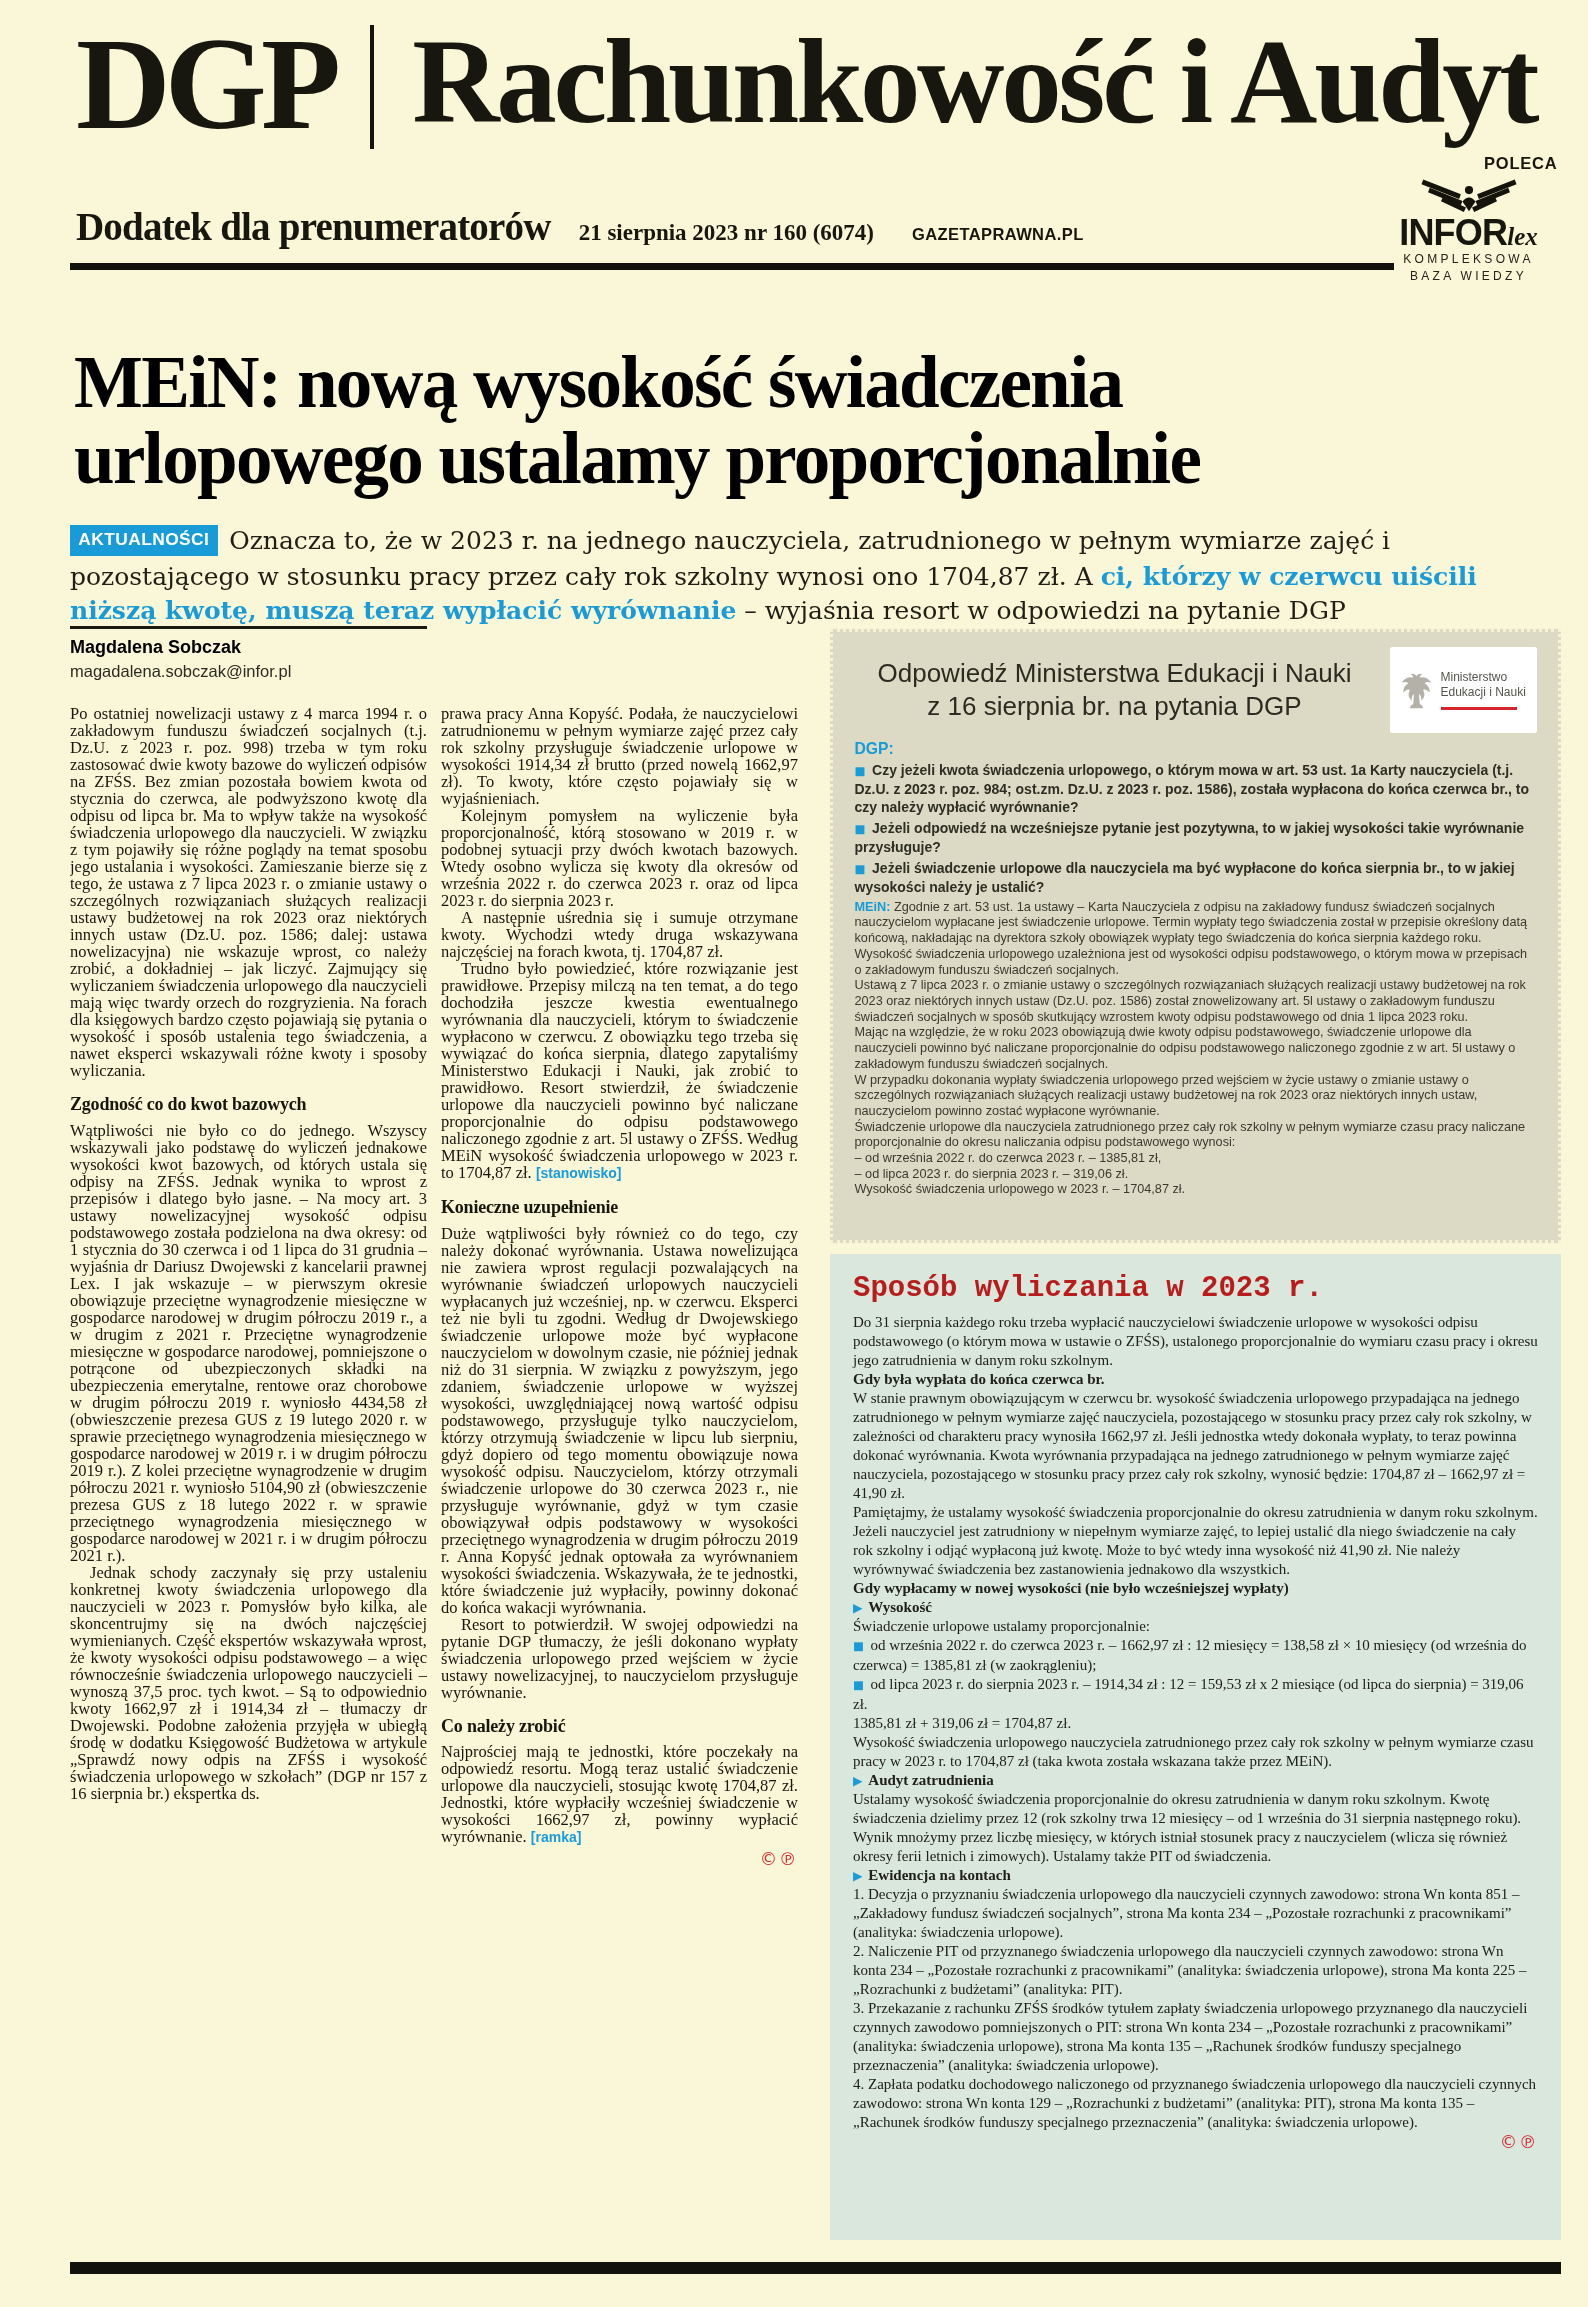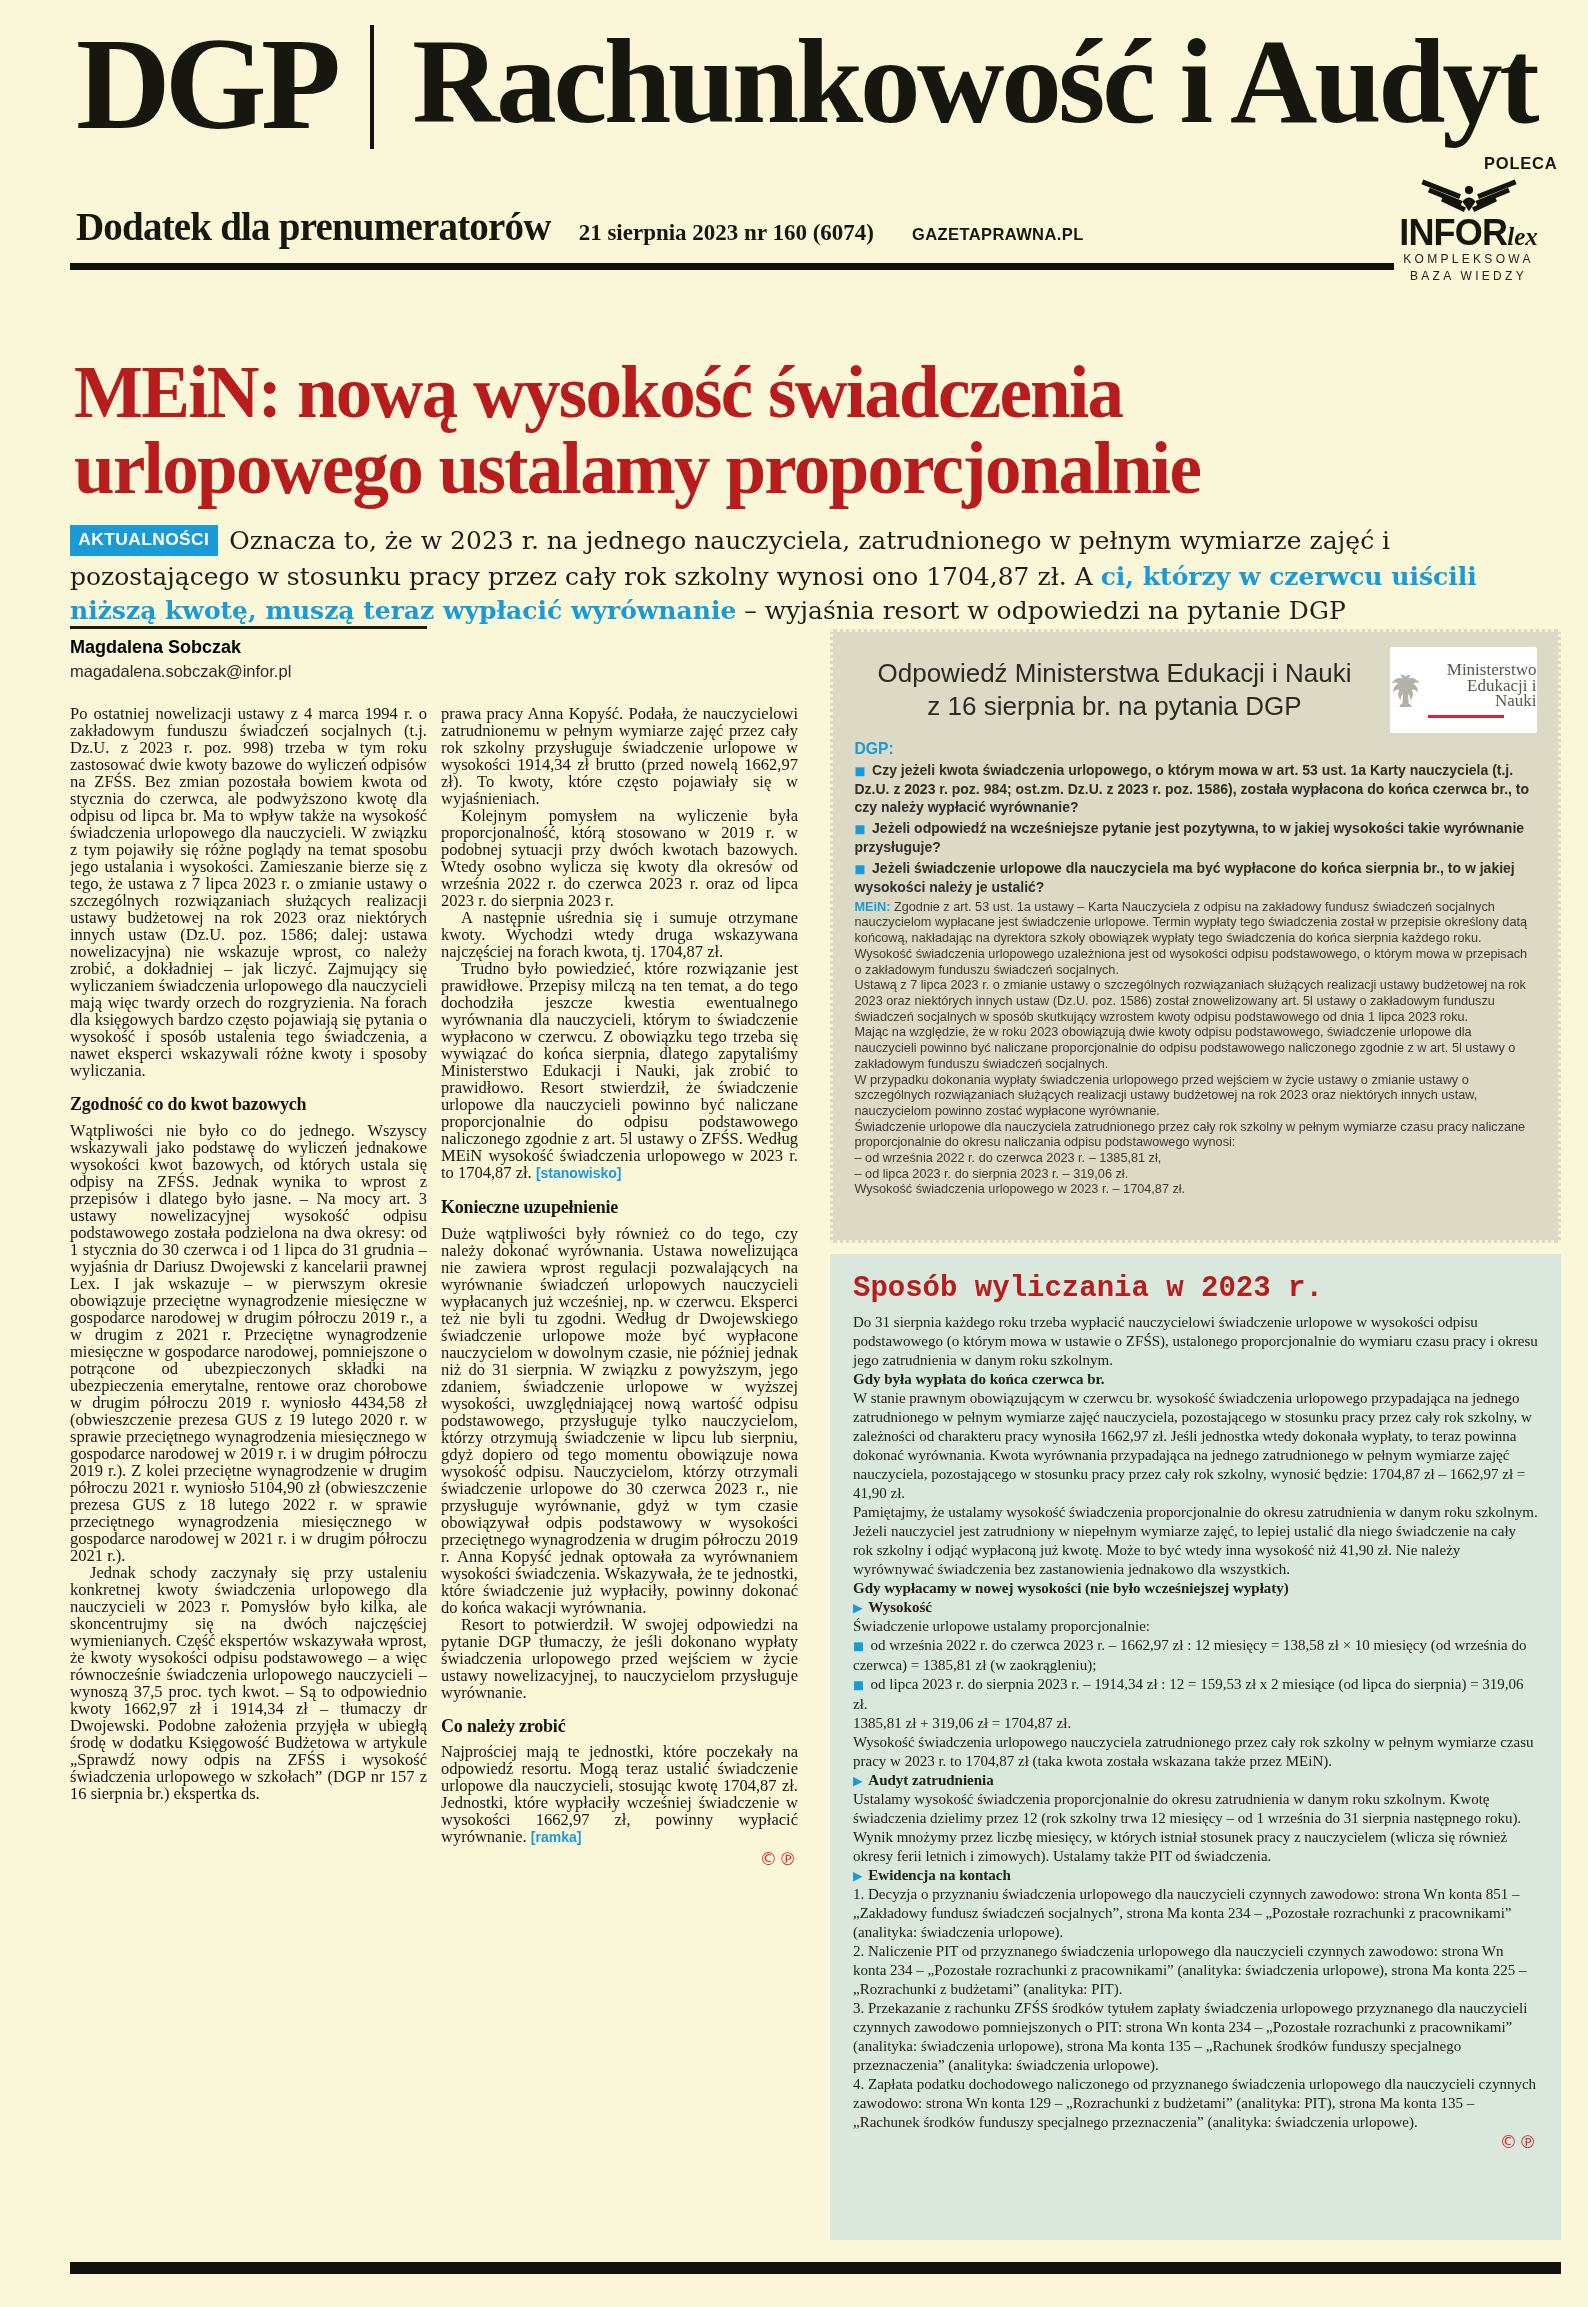--- a/index.html
+++ b/index.html
@@ -16,21 +16,21 @@
   .sub-site{font-family:"Liberation Sans",sans-serif;font-weight:700;font-size:16.5px;margin-left:38px;letter-spacing:0.4px;}
   .poleca{position:absolute;left:1484px;top:154px;font-family:"Liberation Sans",sans-serif;font-weight:700;font-size:16.5px;letter-spacing:0.8px;}
   .inforlex{position:absolute;left:1389px;top:177px;width:159px;text-align:center;}
   .inforlex .chev{display:block;margin:0 auto 1.7px;}
   .infor-word{font-family:"Liberation Sans",sans-serif;font-weight:700;font-size:36px;letter-spacing:-0.8px;line-height:1;}
   .infor-lex{font-family:"Liberation Serif",serif;font-style:italic;font-size:25px;font-weight:600;}
   .infor-tag{font-family:"Liberation Sans",sans-serif;font-size:12px;letter-spacing:3.3px;color:#23231c;line-height:17.4px;}
   .head-rule{position:absolute;left:70px;top:263px;width:1324px;height:6.6px;background:#12120c;}
 
   
-  .headline{position:absolute;left:74px;top:306px;width:1481px;font-family:"Liberation Serif",serif;font-weight:600;font-size:73px;line-height:1.04;letter-spacing:-1.7px;color:#b91c1c;}
+  .headline{position:absolute;left:74px;top:296px;width:1481px;font-family:"Liberation Serif",serif;font-weight:600;font-size:73px;line-height:1.04;letter-spacing:-1.7px;color:#000000;}
   .lead{position:absolute;left:70px;top:499px;width:1481px;font-family:"DejaVu Serif",serif;font-size:25px;line-height:1.36;color:#201f15;}
   .lead-tag{display:inline-block;background:#189bd7;color:#ffffff;font-family:"Liberation Sans",sans-serif;font-weight:700;font-size:17.4px;letter-spacing:0.4px;padding:2.5px 8.3px 4.1px;margin-right:11.6px;position:relative;top:-4.1px;}
   .lead-hl{color:#189bd7;font-weight:700;}
 
   
   .byline-rule{position:absolute;left:70px;top:626px;width:357px;height:2.5px;background:#1a1a12;}
   .author{position:absolute;left:70px;top:637px;font-family:"Liberation Sans",sans-serif;font-weight:700;font-size:18px;color:#000000;}
   .email{position:absolute;left:70px;top:662px;font-family:"Liberation Sans",sans-serif;font-size:16.5px;color:#2c2c24;}
   .col{position:absolute;top:705px;width:357px;height:1554px;overflow:hidden;}
   .col-1{left:70px;}
@@ -39,21 +39,21 @@
   .col p.ind{text-indent:20px;}
   .colhead{font-family:"Liberation Serif",serif;font-weight:700;font-size:18px;margin:15px 0 6.6px;letter-spacing:-0.2px;}
   .cyan-tag{color:#189bd7;font-family:"Liberation Sans",sans-serif;font-weight:700;font-size:14px;white-space:nowrap;}
   .endline{text-align:right;font-size:17.4px;color:#d62a32;letter-spacing:1.7px;margin-top:3.3px;font-family:"DejaVu Sans",sans-serif;}
 
   
   .mbox{position:absolute;left:830px;top:629px;width:731px;height:614px;background:#dcdac5;border:3.3px dotted #f6f2d6;box-sizing:border-box;padding:15px 21.5px 11.6px;overflow:hidden;}
   .mbox-head{display:flex;gap:15px;margin-bottom:6.6px;align-items:center;}
   .mbox-title{flex:1;text-align:center;font-family:"Liberation Sans",sans-serif;font-size:26px;line-height:1.28;color:#2b2b21;}
   .gov-card{width:147px;height:86px;background:#ffffff;border-radius:2.5px;display:flex;align-items:center;justify-content:center;gap:7.4px;flex:0 0 auto;}
-  .gov-texts{font-family:Liberation Serif, serif;font-size:17px;color:#55554e;line-height:15.7px;text-align:right;}
+  .gov-texts{font-family:Liberation Sans, sans-serif;font-size:12px;color:#55554e;line-height:15.7px;text-align:left;}
   .gov-bar{width:76px;height:3.3px;background:#d6252e;margin-top:5.8px;}
   .dgp-label{color:#189bd7;font-weight:700;font-family:"Liberation Sans",sans-serif;font-size:15.7px;margin:1.7px 0 2.5px;}
   .q{font-family:"Liberation Sans",sans-serif;font-weight:700;font-size:14px;line-height:18px;color:#2e2e24;margin:3.3px 0;}
   .sq{color:#189bd7;margin-right:6.6px;font-size:11.6px;font-family:"DejaVu Sans",sans-serif;}
   .ans{font-family:"Liberation Sans",sans-serif;font-size:12.7px;line-height:15.7px;color:#3a3a30;margin-top:3.3px;}
   .ans p{margin:0;}
   .mein{color:#189bd7;font-weight:700;}
 
   
   .cbox{position:absolute;left:830px;top:1254px;width:731px;height:986px;background:#d9e7dc;box-sizing:border-box;padding:18px 23px;overflow:hidden;}

